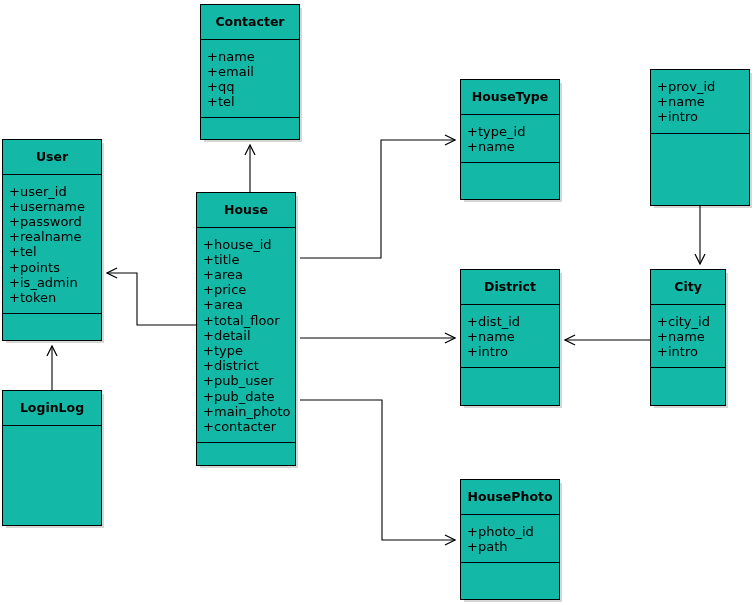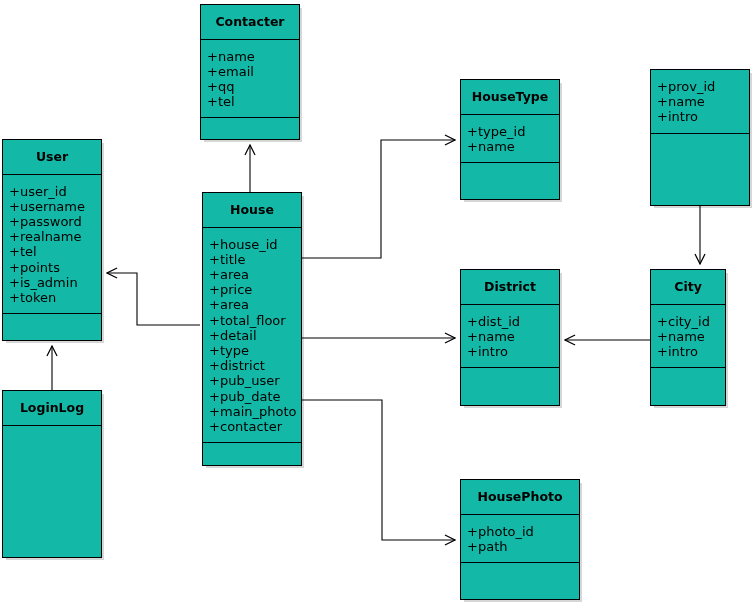--- a/index.html
+++ b/index.html
@@ -90,40 +90,40 @@
         <div class="uml-attr"><span class="plus">+</span><span>username</span></div>
         <div class="uml-attr"><span class="plus">+</span><span>password</span></div>
         <div class="uml-attr"><span class="plus">+</span><span>realname</span></div>
         <div class="uml-attr"><span class="plus">+</span><span>tel</span></div>
         <div class="uml-attr"><span class="plus">+</span><span>points</span></div>
         <div class="uml-attr"><span class="plus">+</span><span>is_admin</span></div>
         <div class="uml-attr"><span class="plus">+</span><span>token</span></div>
       </div>
       <div class="uml-ops" style="height: auto;"></div>
     </div>
-    <div class="uml-class" style="left: 202px; top: 192px; width: 100px; height: 274px;">
+    <div class="uml-class" style="left: 196px; top: 192px; width: 100px; height: 274px;">
       <div class="uml-title">House</div>
       <div class="uml-attrs">
         <div class="uml-attr"><span class="plus">+</span><span>house_id</span></div>
         <div class="uml-attr"><span class="plus">+</span><span>title</span></div>
         <div class="uml-attr"><span class="plus">+</span><span>area</span></div>
         <div class="uml-attr"><span class="plus">+</span><span>price</span></div>
         <div class="uml-attr"><span class="plus">+</span><span>area</span></div>
         <div class="uml-attr"><span class="plus">+</span><span>total_floor</span></div>
         <div class="uml-attr"><span class="plus">+</span><span>detail</span></div>
         <div class="uml-attr"><span class="plus">+</span><span>type</span></div>
         <div class="uml-attr"><span class="plus">+</span><span>district</span></div>
         <div class="uml-attr"><span class="plus">+</span><span>pub_user</span></div>
         <div class="uml-attr"><span class="plus">+</span><span>pub_date</span></div>
         <div class="uml-attr"><span class="plus">+</span><span>main_photo</span></div>
         <div class="uml-attr"><span class="plus">+</span><span>contacter</span></div>
       </div>
       <div class="uml-ops" style="height: auto;"></div>
     </div>
-    <div class="uml-class" style="left: 2px; top: 390px; width: 100px; height: 168px;">
+    <div class="uml-class" style="left: 2px; top: 390px; width: 100px; height: 136px;">
       <div class="uml-title">LoginLog</div>
       <div class="uml-ops" style="height: auto;"></div>
     </div>
     <div class="uml-class" style="left: 460px; top: 79px; width: 100px; height: 121px;">
       <div class="uml-title">HouseType</div>
       <div class="uml-attrs">
         <div class="uml-attr"><span class="plus">+</span><span>type_id</span></div>
         <div class="uml-attr"><span class="plus">+</span><span>name</span></div>
       </div>
       <div class="uml-ops" style="height: auto;"></div>
@@ -147,21 +147,21 @@
     </div>
     <div class="uml-class" style="left: 650px; top: 269px; width: 76px; height: 137px;">
       <div class="uml-title">City</div>
       <div class="uml-attrs">
         <div class="uml-attr"><span class="plus">+</span><span>city_id</span></div>
         <div class="uml-attr"><span class="plus">+</span><span>name</span></div>
         <div class="uml-attr"><span class="plus">+</span><span>intro</span></div>
       </div>
       <div class="uml-ops" style="height: auto;"></div>
     </div>
-    <div class="uml-class" style="left: 460px; top: 479px; width: 120px; height: 121px;">
+    <div class="uml-class" style="left: 460px; top: 479px; width: 100px; height: 121px;">
       <div class="uml-title">HousePhoto</div>
       <div class="uml-attrs">
         <div class="uml-attr"><span class="plus">+</span><span>photo_id</span></div>
         <div class="uml-attr"><span class="plus">+</span><span>path</span></div>
       </div>
       <div class="uml-ops" style="height: auto;"></div>
     </div>
   </div>
 
 </body></html>

